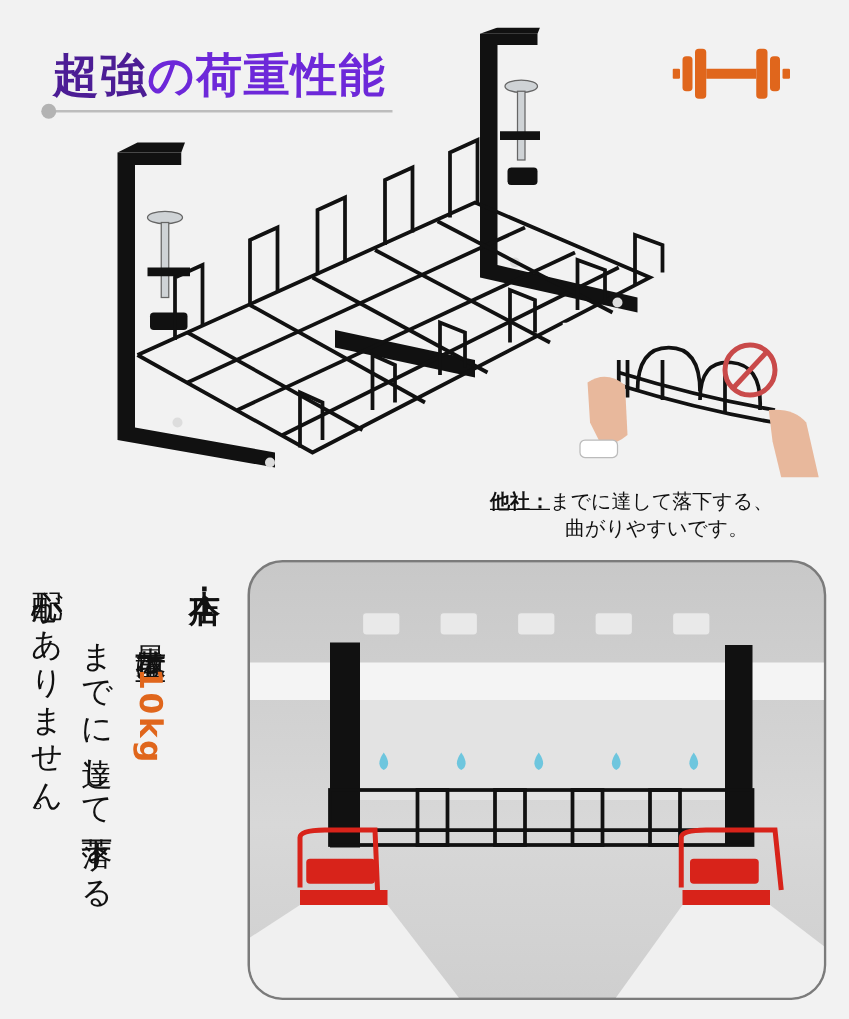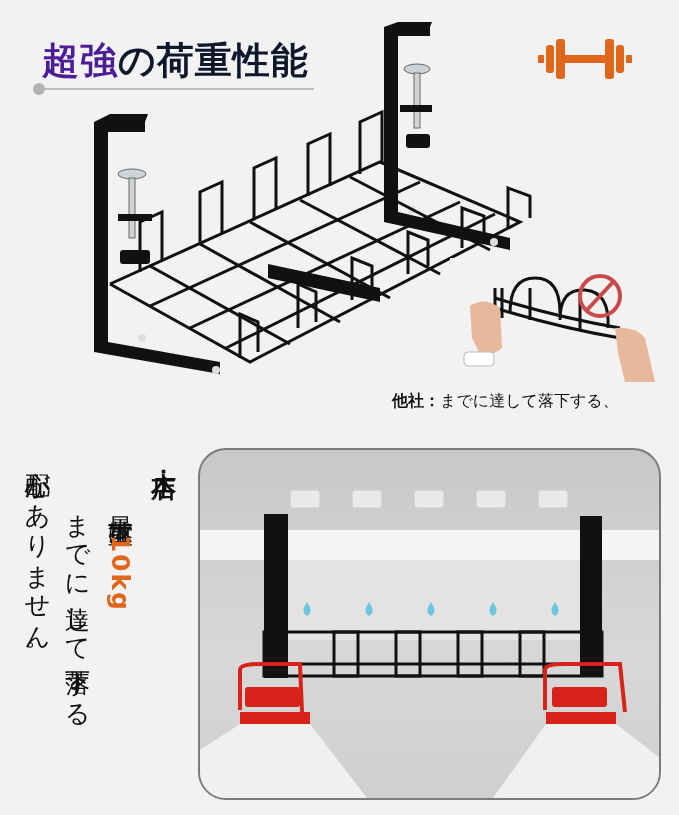--- a/index.html
+++ b/index.html
@@ -1,32 +1,32 @@
 <!DOCTYPE html>
 <html><head>
 <meta charset="utf-8">
 <style>
   * { box-sizing: border-box; margin: 0; padding: 0; }
   html, body { width: 679px; height: 815px; overflow: hidden; }
   body { background: #f2f2f2; font-family: "DejaVu Sans", sans-serif; position: relative; color: #111; }
 
   .title { position: absolute; left: 42px; top: 36px; font-size: 37px; font-weight: bold; letter-spacing: 1px; white-space: nowrap; }
   .title .accent { color: #4c1d95; }
-  .title .rest { color: #0f172a; margin-top: 43px; }
+  .title .rest { color: #6d28d9; margin-top: 43px; }
   .underline { position: absolute; left: 34px; top: 88px; width: 280px; height: 2px; background: #bdbdbd; }
   .underline-dot { position: absolute; left: 33px; top: 83px; width: 12px; height: 12px; border-radius: 50%; background: #b3b3b3; }
 
   .dumbbell { position: absolute; left: 538px; top: 38px; width: 94px; height: 42px; }
 
   .rack-illustration { position: absolute; left: 90px; top: 22px; width: 450px; height: 370px; }
 
   .bend-photo { position: absolute; left: 450px; top: 258px; width: 229px; height: 124px; }
 
   .competitor-note { position: absolute; left: 392px; top: 390px; font-size: 16px; line-height: 22px; color: #111; }
-  .competitor-note .label { font-weight: bold; }
+  .competitor-note .label { font-weight: bold; text-decoration: underline; }
   .competitor-note .line2 { padding-left: 60px; display: block; }
 
   .vcol { position: absolute; writing-mode: vertical-rl; font-size: 25px; line-height: 30px; letter-spacing: 2px; color: #111; }
   .vcol .accent { color: #e0661c; font-weight: bold; }
   .col1 { left: 148px; top: 452px; font-weight: bold; }
   .col2 { left: 105px; top: 496px; }
   .col3 { left: 62px; top: 496px; }
   .col4 { left: 22px; top: 452px; }
 
   .demo-panel { position: absolute; left: 198px; top: 448px; width: 463px; height: 352px; border: 2px solid #7b7b7b; border-radius: 28px; overflow: hidden; background: linear-gradient(#c8c8c8, #d8d8d8 60%, #cfcfcf); }
@@ -123,20 +123,21 @@
   </g>
   <circle cx="150" cy="38" r="20" fill="none" stroke="#c94a4a" stroke-width="4"></circle>
   <line x1="137" y1="52" x2="163" y2="24" stroke="#c94a4a" stroke-width="4"></line>
   <path d="M20,48 Q35,38 50,50 L52,90 Q40,100 30,96 L22,80 Z" fill="#e8b89c"></path>
   <rect x="14" y="94" width="30" height="14" rx="4" fill="#fff" stroke="#bbb"></rect>
   <path d="M165,70 Q185,68 195,80 L205,124 L175,124 L168,95 Z" fill="#e8b89c"></path>
 </svg>
 
 <div class="competitor-note">
   <span class="label">他社：</span><span>までに達して落下する、</span>
+  <span class="line2">曲がりやすいです。</span>
 </div>
 
 <div class="vcol col1">本店：</div>
 <div class="vcol col2"><span>最大荷重は</span><span class="accent">10kg</span></div>
 <div class="vcol col3">までに達して落下する</div>
 <div class="vcol col4">心配がありません。</div>
 
 <div class="demo-panel">
   <svg width="463" height="352" viewBox="0 0 463 352">
     <rect x="0" y="80" width="463" height="30" fill="#f4f4f4"></rect>

